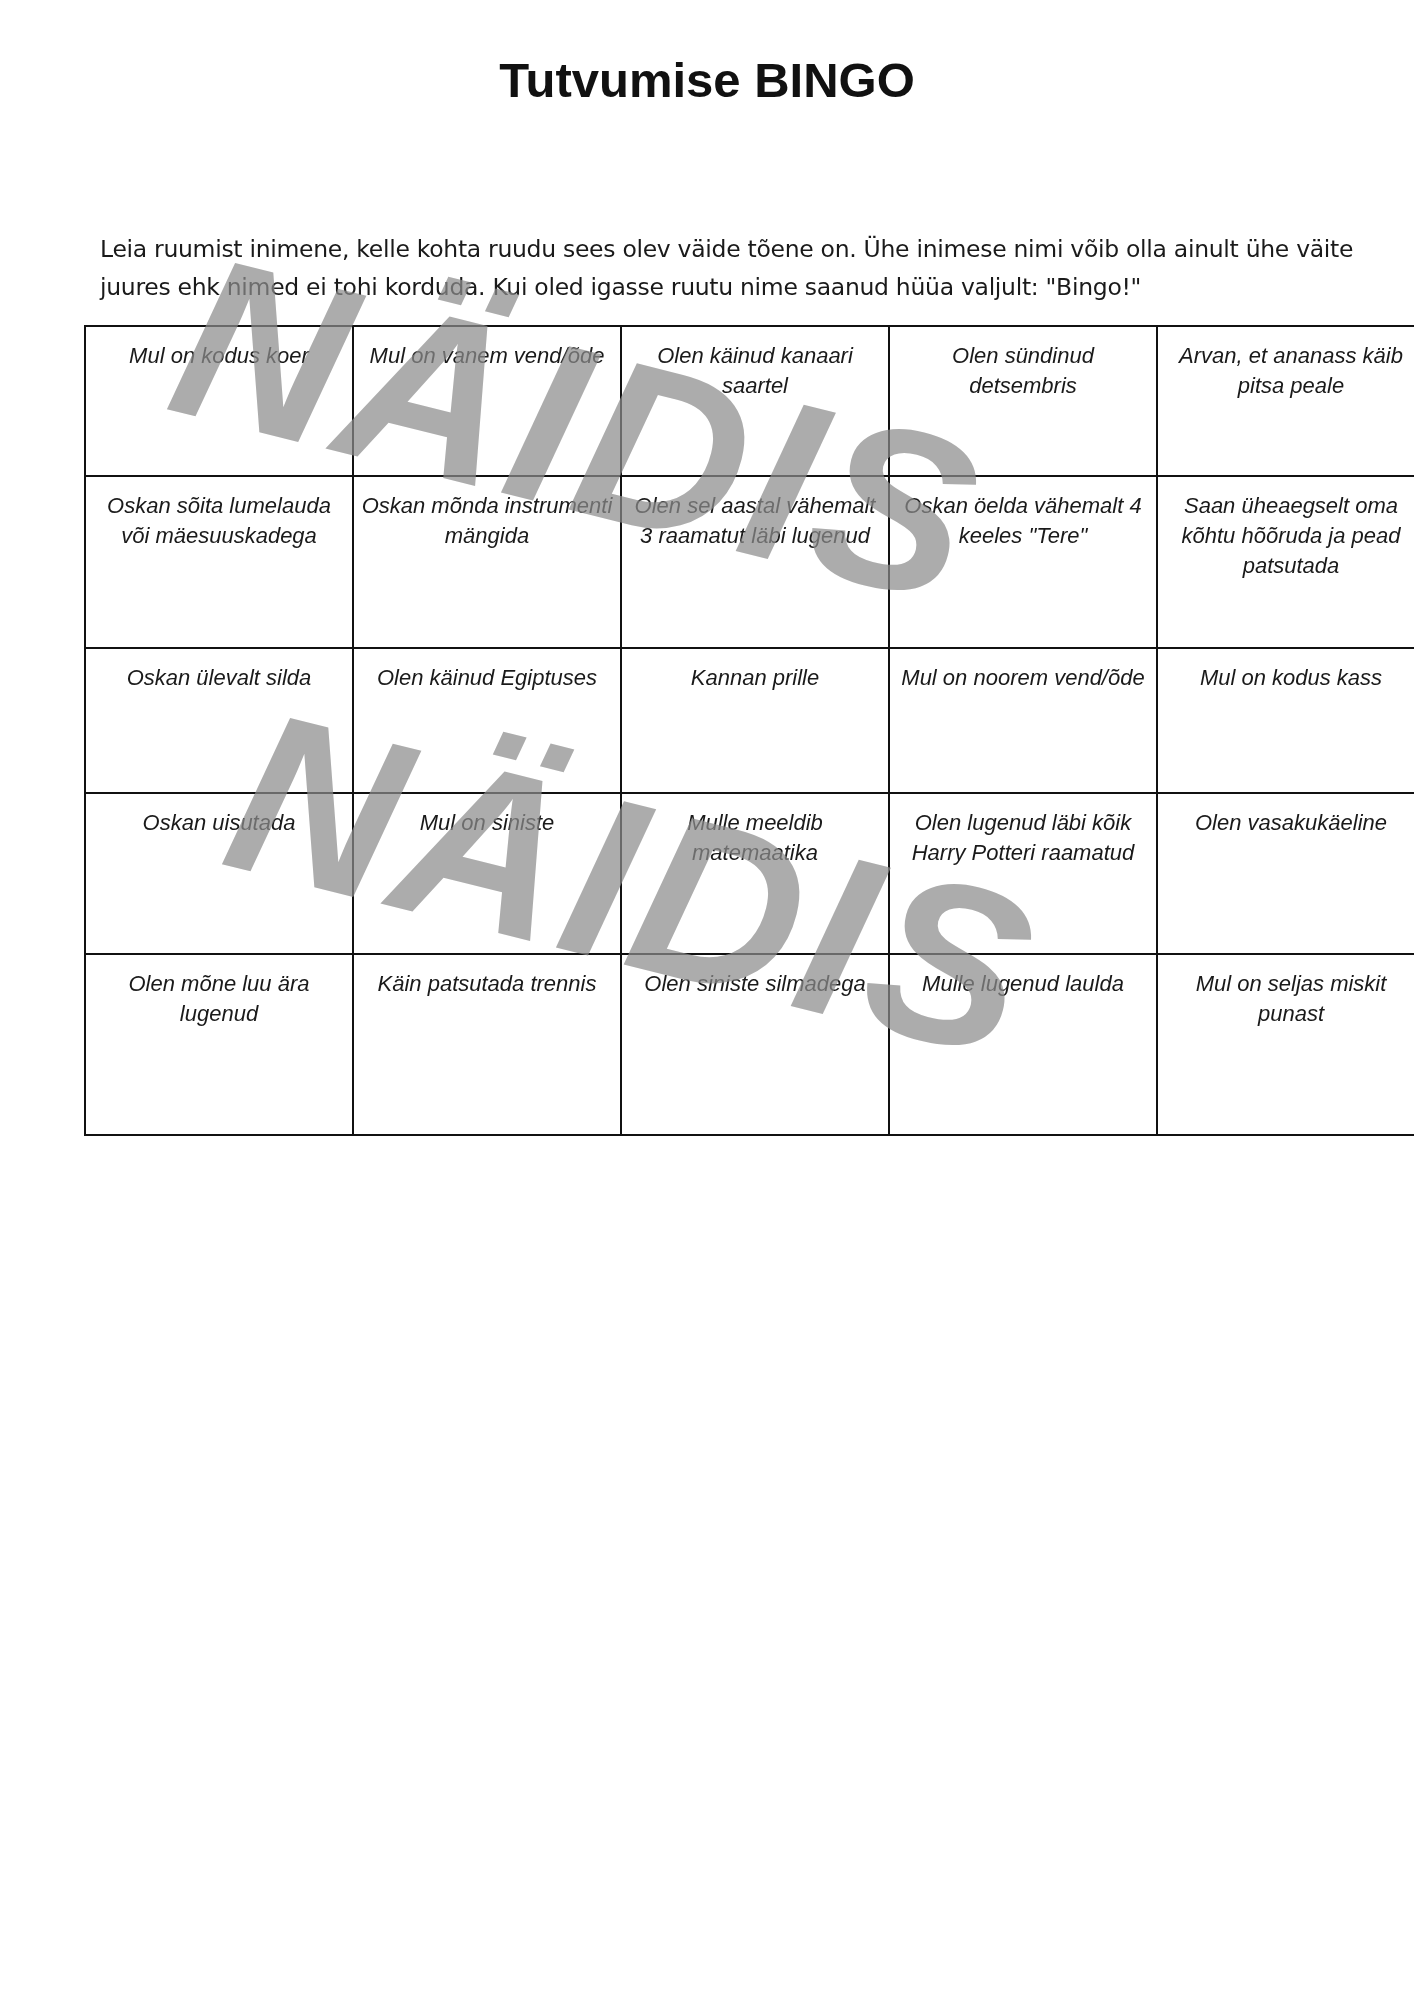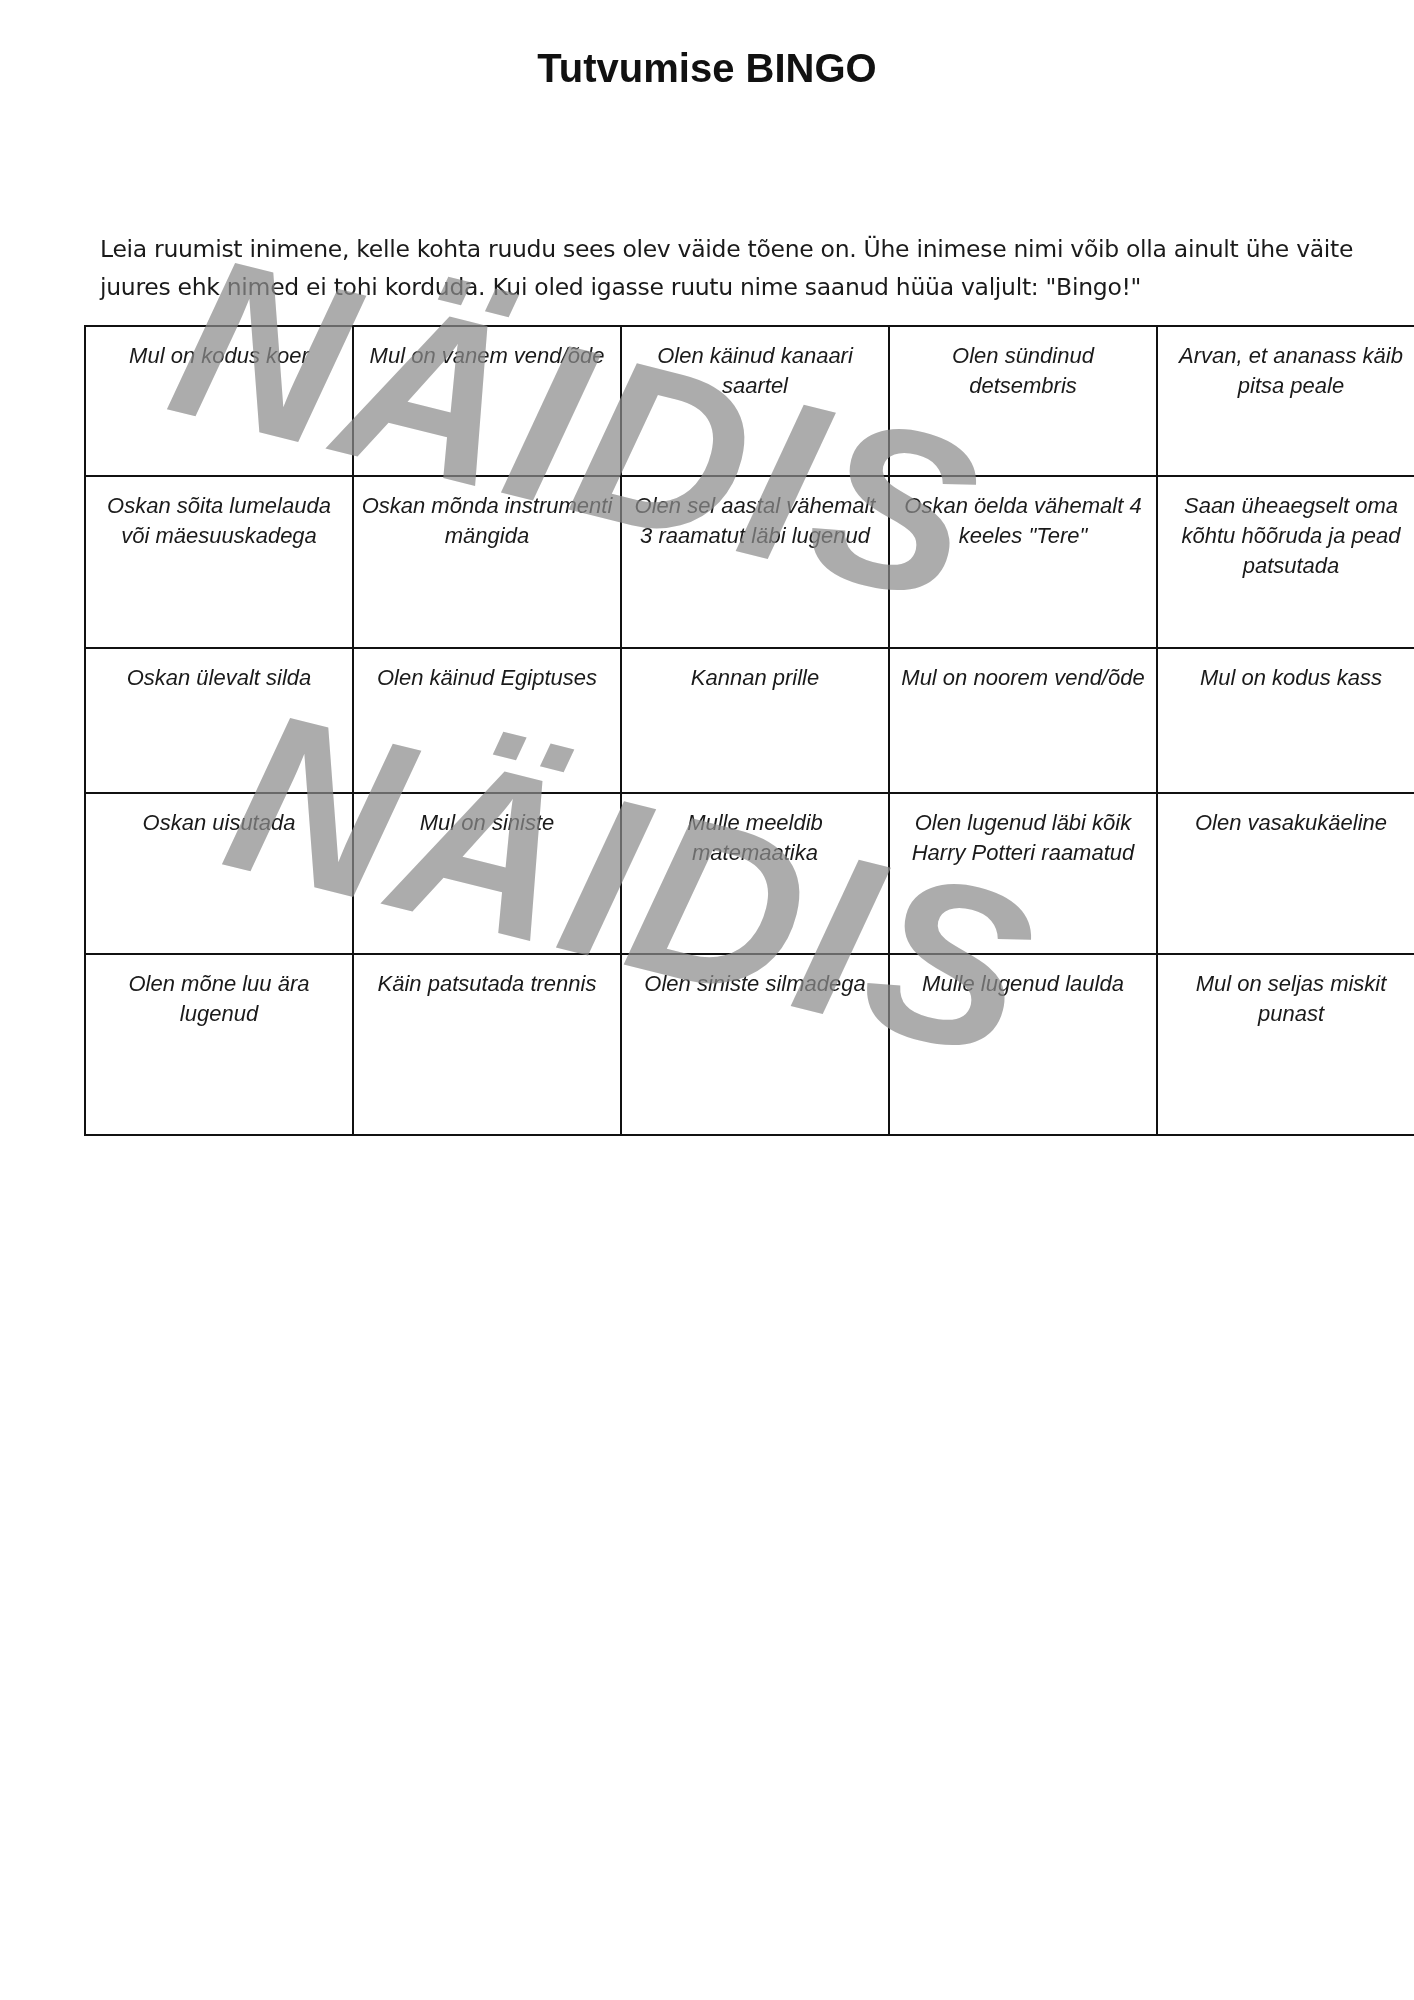--- a/index.html
+++ b/index.html
@@ -11,26 +11,26 @@
       width: 1414px;
       height: 2000px;
       position: relative;
       overflow: hidden;
       font-family: "Liberation Sans", sans-serif;
       color: #111111;
     }
     .page-title {
       position: absolute;
       left: 0;
-      top: 40px;
+      top: 52px;
       width: 1414px;
       text-align: center;
       font-family: "Liberation Sans", sans-serif;
       font-weight: bold;
-      font-size: 40px;
+      font-size: 49px;
       line-height: 56px;
       color: #111111;
       margin: 0;
     }
     .instructions {
       position: absolute;
       left: 84px;
       top: 214px;
       width: 1290px;
       font-family: "DejaVu Sans", sans-serif;

